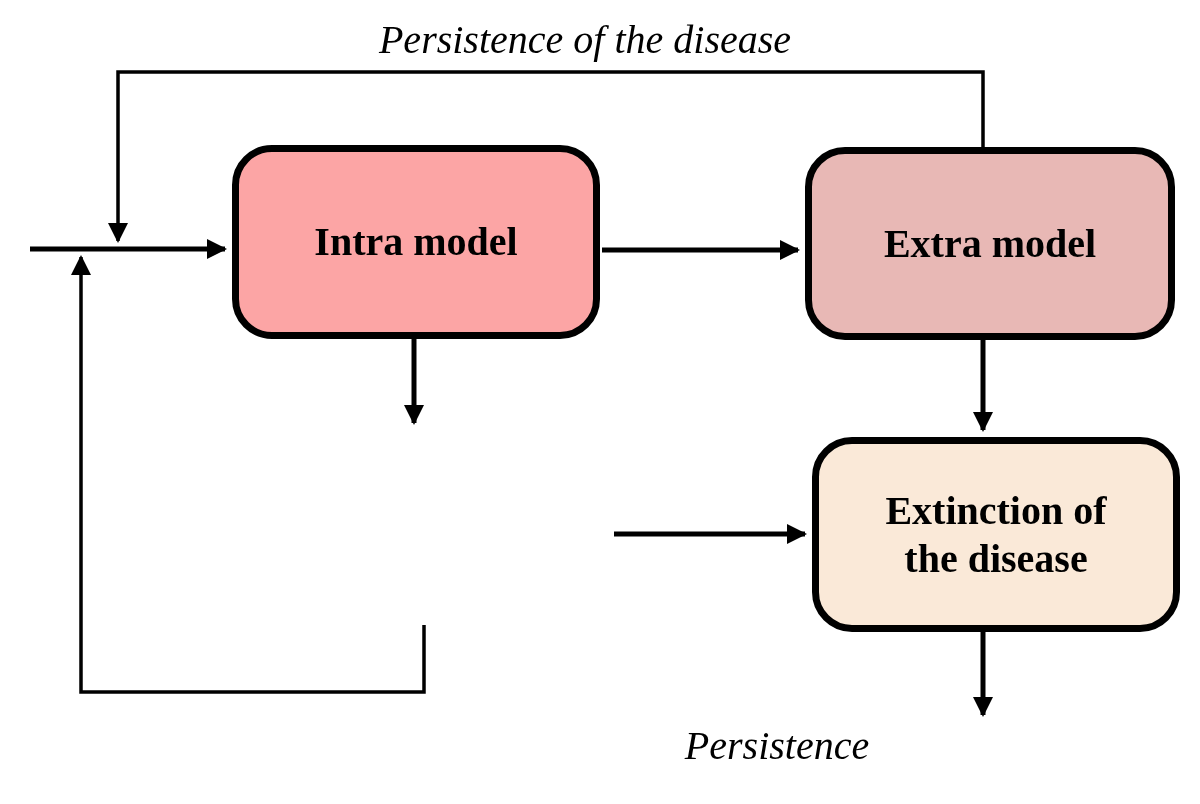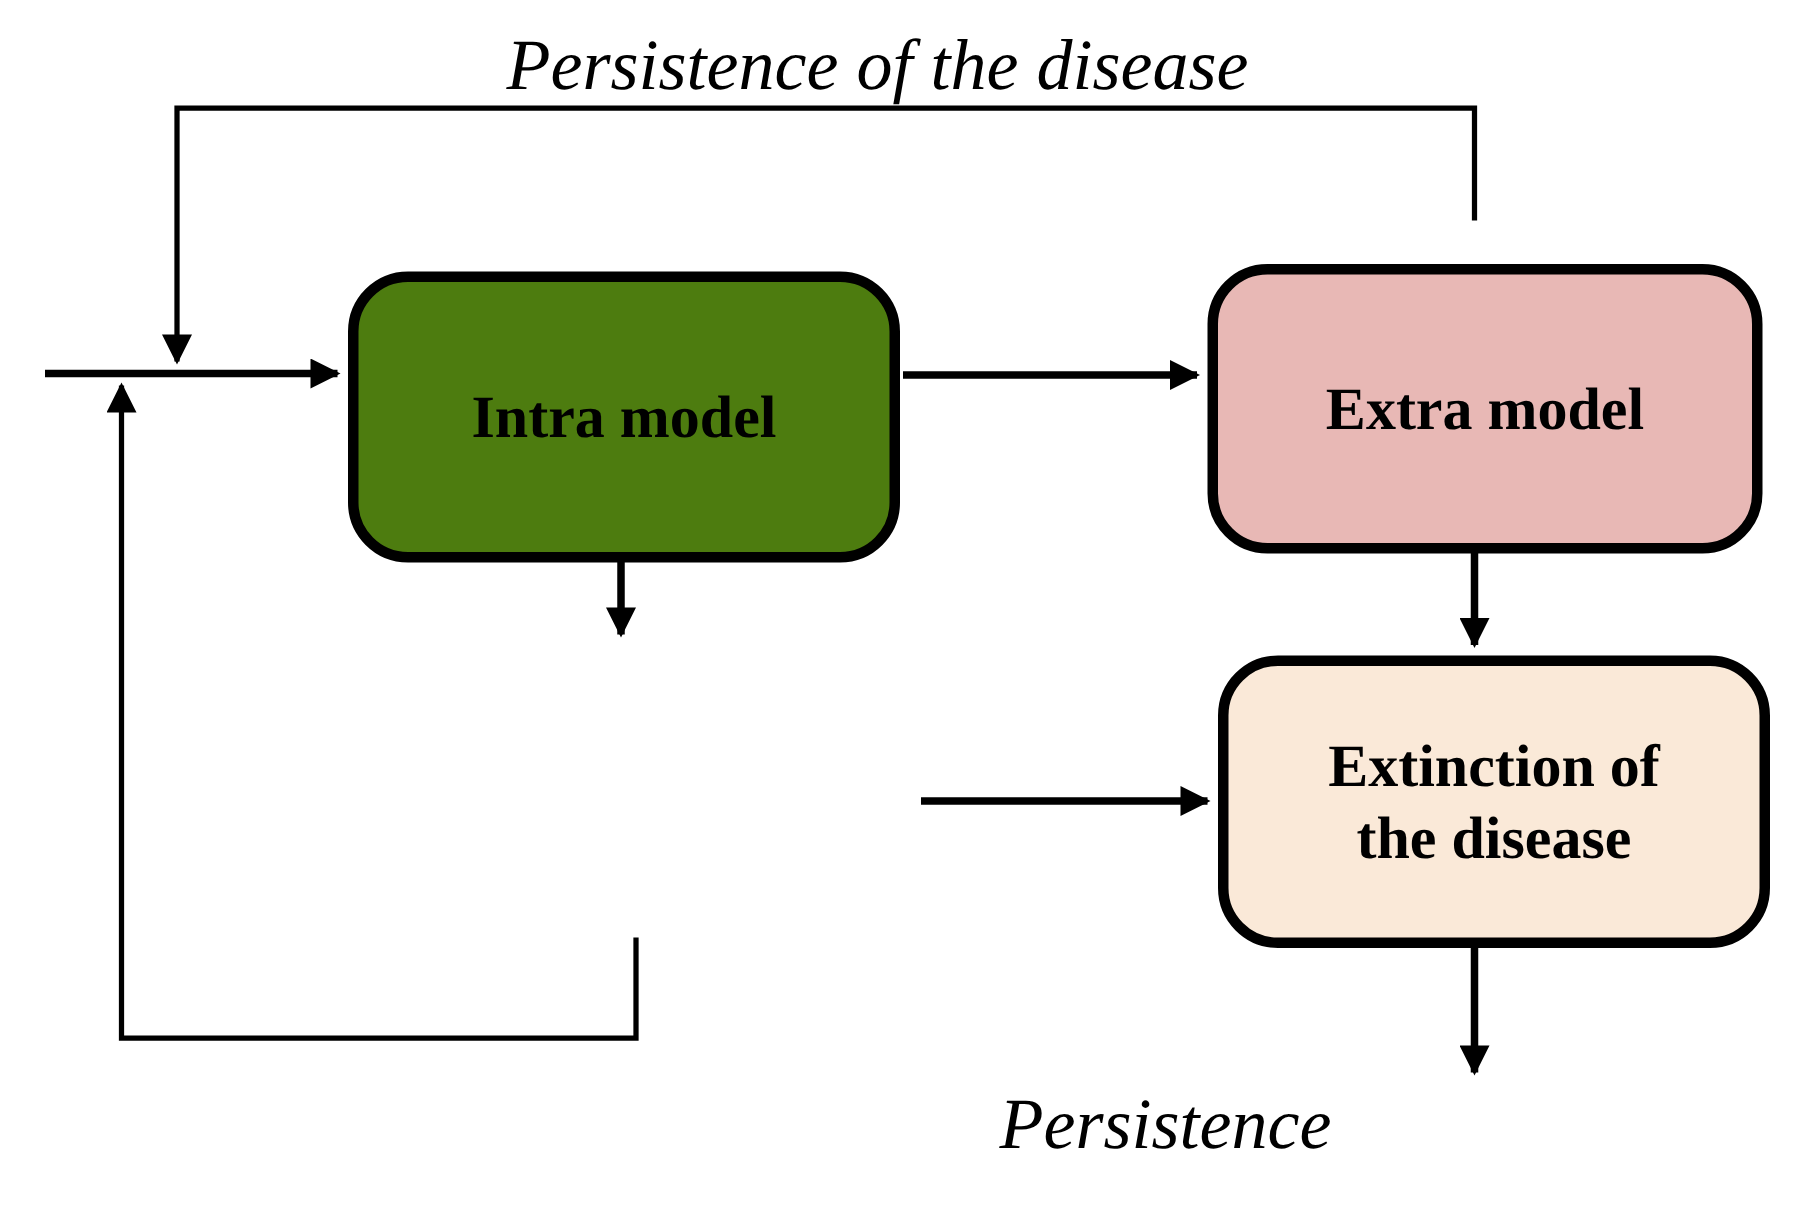--- a/index.html
+++ b/index.html
@@ -24,27 +24,27 @@
     display: flex;
     align-items: center;
     justify-content: center;
     text-align: center;
     font-weight: bold;
     font-size: 40px;
     line-height: 1.2;
     color: #000000;
   }
   .node-intra      { left: 232px; top: 145px; width: 368px; height: 194px; }
-  .node-extra      { left: 805px; top: 147px; width: 370px; height: 193px; margin-top: 29px; }
+  .node-extra      { left: 805px; top: 147px; width: 370px; height: 193px; }
   .node-recovery   { left: 240px; top: 430px; width: 372px; height: 195px; }
   .node-extinction { left: 812px; top: 437px; width: 368px; height: 195px; padding: 0 36px; }
   .flow-label {
     position: absolute;
     font-style: italic;
-    font-size: 48px;
+    font-size: 40px;
     color: #000000;
     text-align: center;
   }
   .label-persistence { left: 295px; top: 16px;  width: 580px; }
   .label-reinfection { left: 637px; top: 722px; width: 280px; }
 </style>
 </head>
 <body>
 
 <div class="canvas">
@@ -68,21 +68,21 @@
 
     <path d="M 983 632 L 983 715" stroke="#000000" stroke-width="5" fill="none" marker-end="url(#ah)"></path>
 
     <path d="M 983 147 L 983 72 L 118 72 L 118 241" stroke="#000000" stroke-width="3.5" fill="none" marker-end="url(#ah)"></path>
 
     <path d="M 424 625 L 424 692 L 81 692 L 81 257" stroke="#000000" stroke-width="3.5" fill="none" marker-end="url(#ah)"></path>
   </svg>
 
   <div class="flow-label label-persistence">Persistence of the disease</div>
 
-  <div class="node node-intra" style="background-color: #4d7c0f; margin-top: 36px;">
+  <div class="node node-intra" style="background-color: #fca5a5;">
     <span>Intra model</span>
   </div>
 
   <div class="node node-extra" style="background-color: rgb(232, 184, 181);">
     <span>Extra model</span>
   </div>
 
 
   <div class="node node-extinction" style="background-color: rgb(250, 233, 216);">
     <span>Extinction of the disease</span>

